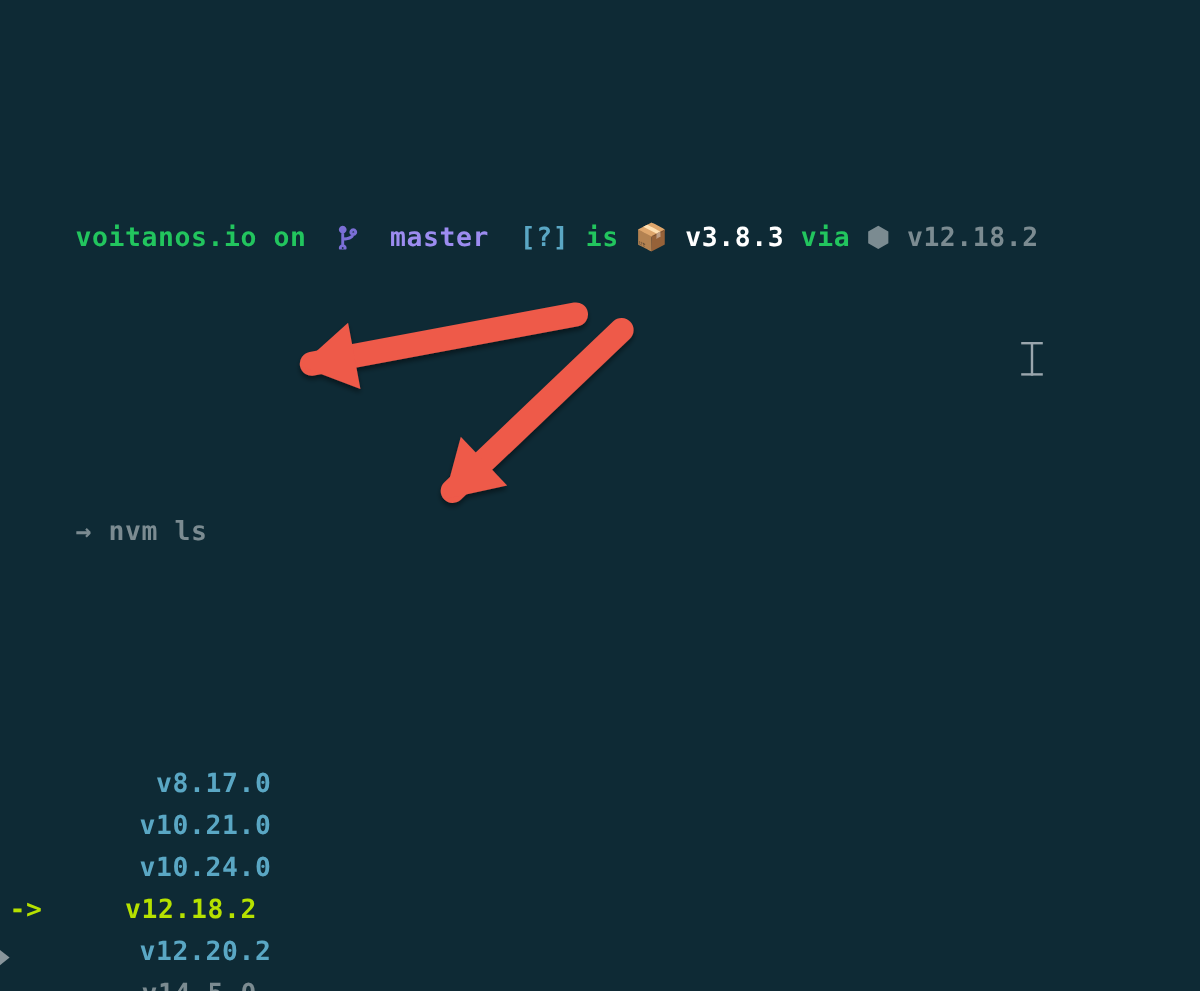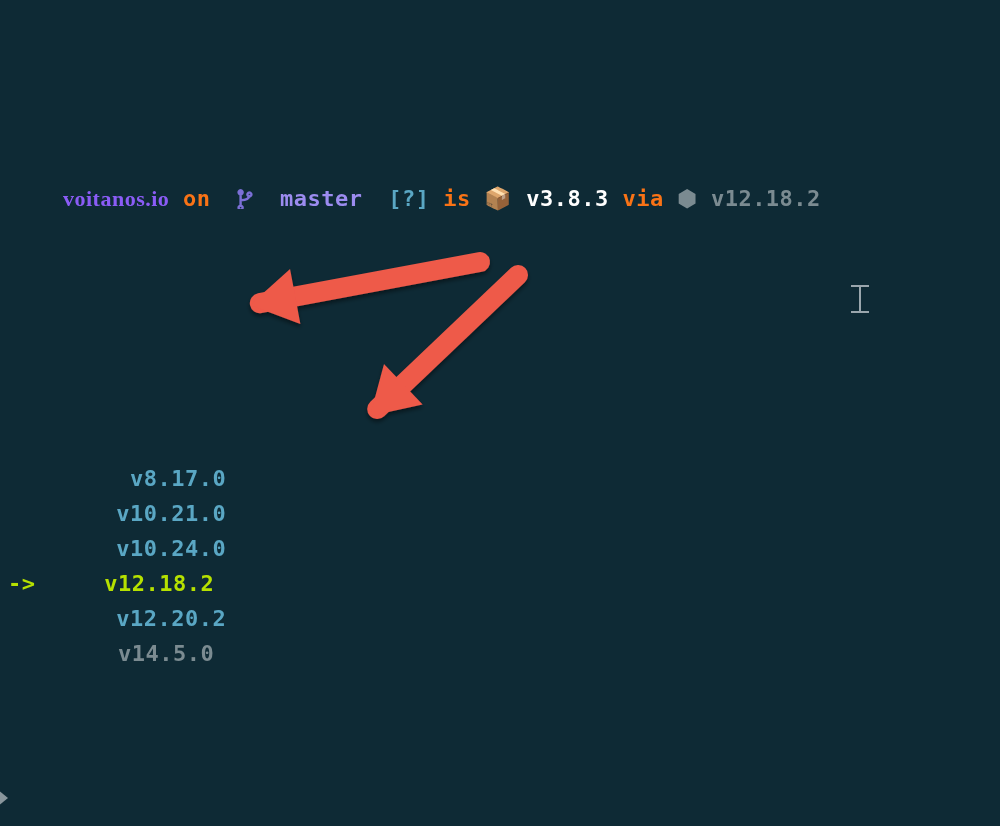--- a/index.html
+++ b/index.html
@@ -9,24 +9,24 @@
     overflow:hidden;
     font-family:"Menlo","Consolas","DejaVu Sans Mono",monospace;
     font-size:22px;
     line-height:35px;
     font-weight:600;
     color:#cdd3d7;
     position:relative;
   }
   .term{padding:6px 8px 0 8px;white-space:pre;letter-spacing:0.5px;}
   .row{display:block;}
-  .c-white {color:#f97316;}
+  .c-white {color:#22c55e;}
   .c-gray  {color:#7b8b91;}
   .c-blue  {color:#5aa7c4;padding-left:12px;}
-  .c-cyan  {color:#8b5cf6;font-family:Liberation Serif, serif;}
+  .c-cyan  {color:#22c55e;}
   .c-green {color:#b6e100;}
   .c-red   {color:#ffffff;}
   .arrow-svg{
     position:absolute;
     pointer-events:none;
   }
   .cursor{
     position:absolute;
     right:130px;
     top:285px;
@@ -64,20 +64,23 @@
 <div class="term">
 
   
   <div class="row">
     <span class="c-cyan">voitanos.io</span><span class="c-white"> on </span><span class="c-blue"><svg width="18" height="22" viewBox="0 0 16 20" style="vertical-align:-3px">
           <path fill="none" stroke="#7b6fd6" stroke-width="2.2" d="M4 3 v14 M4 3 a1.8 1.8 0 1 0 0.01 0 M4 17 a1.8 1.8 0 1 0 0.01 0 M12 5 a1.8 1.8 0 1 0 0.01 0 M12 7 q0 5 -8 5"></path>
         </svg></span><span> </span><span class="c-blue" style="color:#9c8cf0">master</span><span> </span><span class="c-blue">[?]</span><span class="c-white"> is </span><span>📦</span><span> </span><span class="c-red">v3.8.3</span><span class="c-white"> via </span><span class="c-gray">⬢</span><span> </span><span class="c-gray">v12.18.2</span>
   </div>
 
   
+  <div class="row">
+    <span class="c-gray">→</span><span> </span><span class="c-gray">nvm ls</span>
+  </div>
 
   
   <div id="versions"><div class="row"><span>        </span><span class="c-blue">v8.17.0</span></div><div class="row"><span>       </span><span class="c-blue">v10.21.0</span></div><div class="row"><span>       </span><span class="c-blue">v10.24.0</span></div><div class="row"><span class="c-green">-&gt;</span><span>     </span><span class="c-green">v12.18.2</span></div><div class="row"><span>       </span><span class="c-blue">v12.20.2</span></div><div class="row"><span>        </span><span class="c-gray">v14.5.0</span></div></div>
 
   
   
 
 </div>
 
 <svg class="arrow-svg" width="1000" height="826" style="left:0;top:0">

